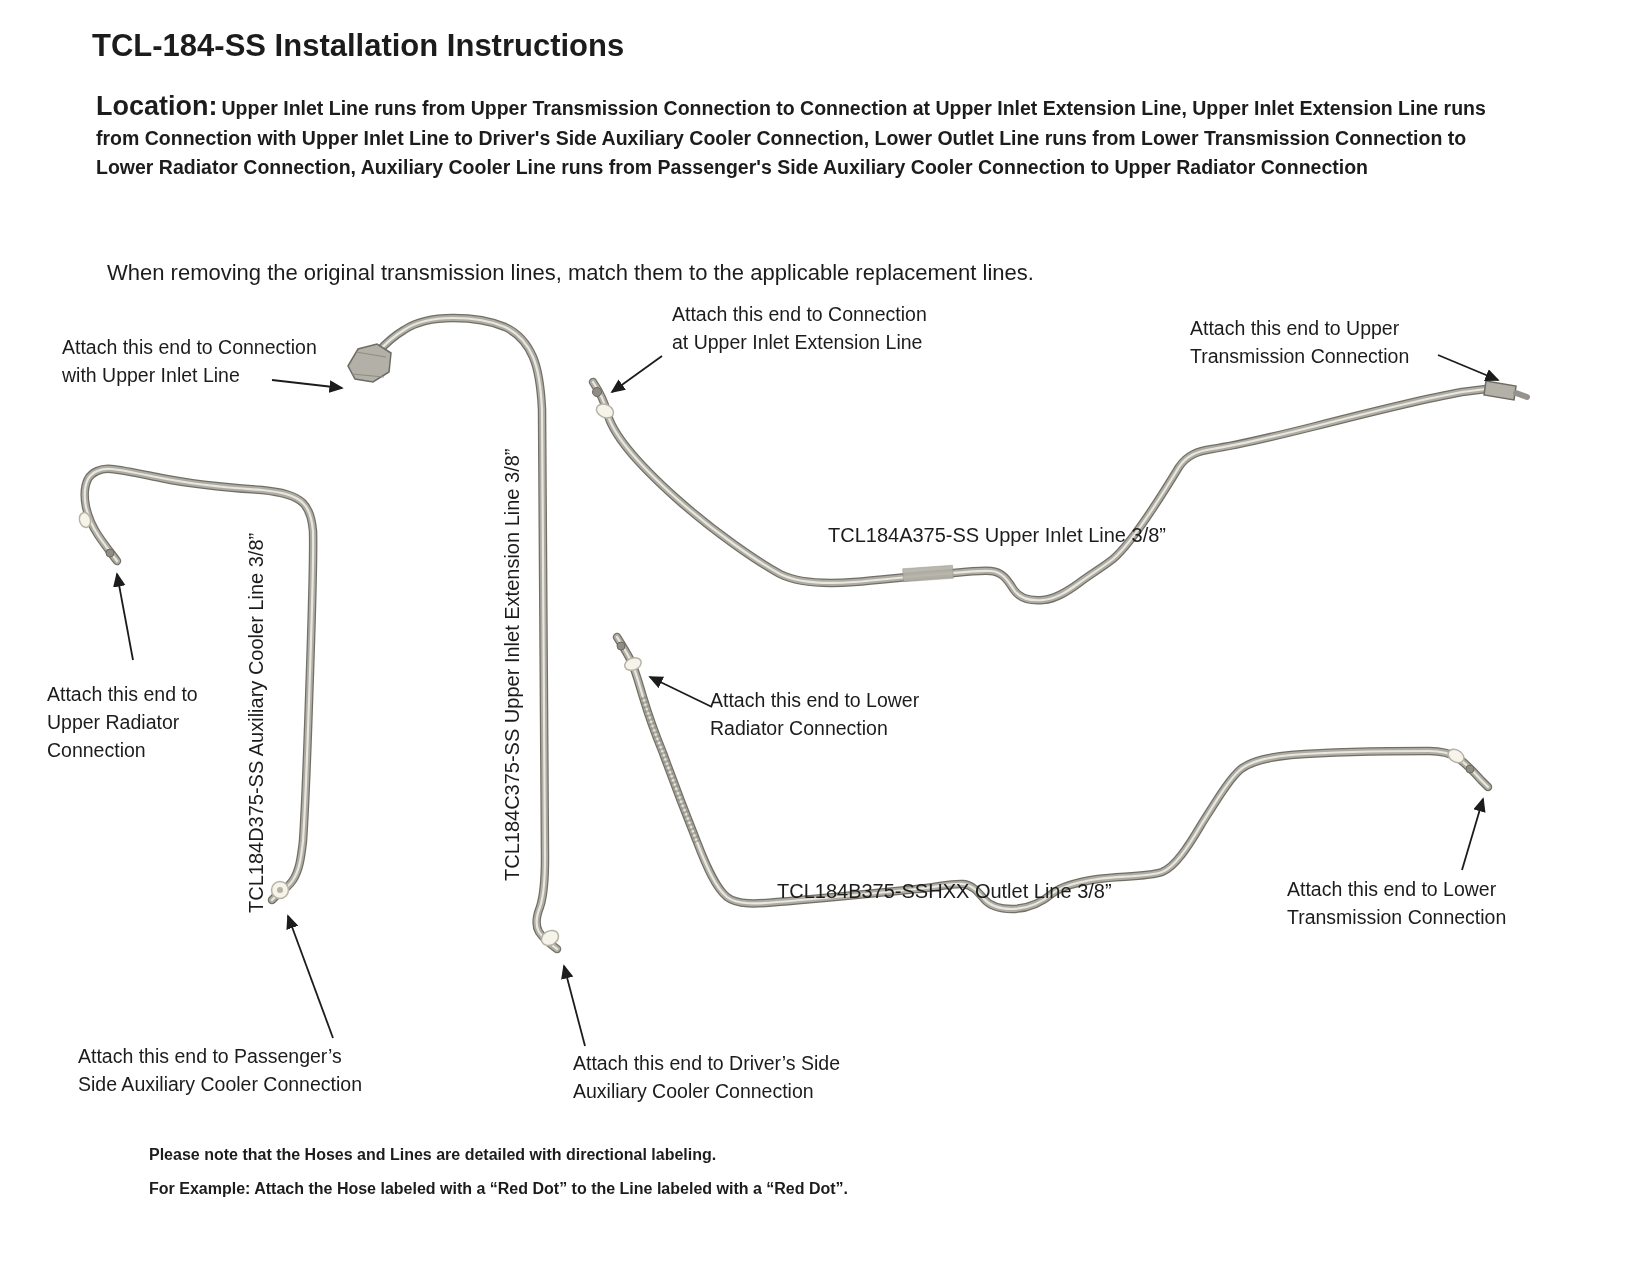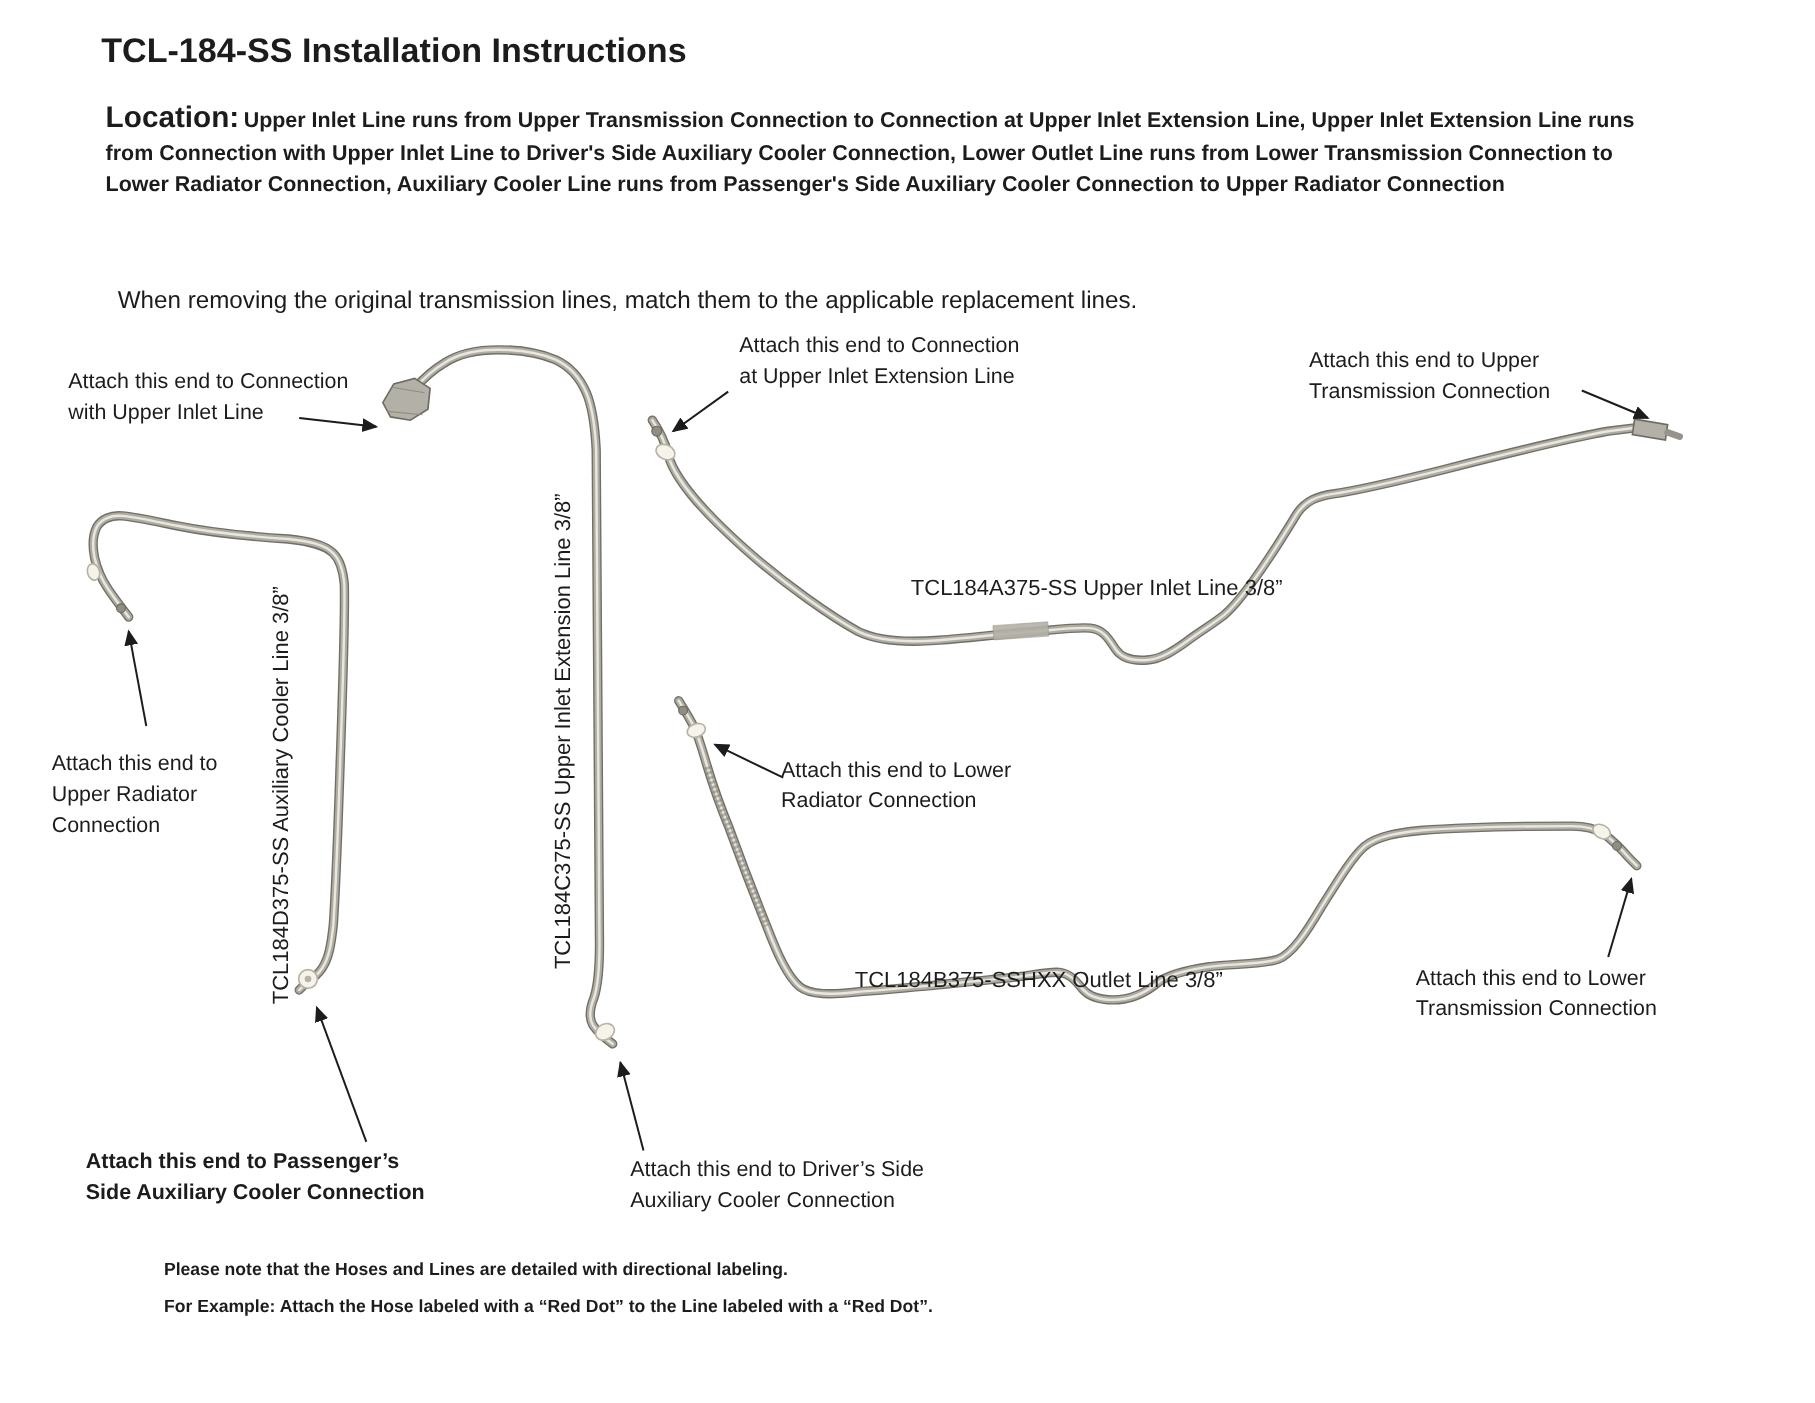--- a/index.html
+++ b/index.html
@@ -122,21 +122,21 @@
 at Upper Inlet Extension Line</div>
 <div class="lbl" style="left:1190px;top:314px;">Attach this end to Upper
 Transmission Connection</div>
 <div class="lbl" style="left:47px;  top:664px;margin-top:16px;">Attach this end to
 Upper Radiator
 Connection</div>
 <div class="lbl" style="left:710px; top:686px;">Attach this end to Lower
 Radiator Connection</div>
 <div class="lbl" style="left:1287px;top:875px;">Attach this end to Lower
 Transmission Connection</div>
-<div class="lbl" style="left:78px;  top:1042px;font-weight:bold;">Attach this end to Passenger’s
+<div class="lbl" style="left:78px;  top:1042px;">Attach this end to Passenger’s
 Side Auxiliary Cooler Connection</div>
 <div class="lbl" style="left:573px; top:1049px;">Attach this end to Driver’s Side
 Auxiliary Cooler Connection</div>
 
 <div class="part-lbl" style="left:828px; top:524px;">TCL184A375-SS Upper Inlet Line 3/8”</div>
 <div class="part-lbl" style="left:777px; top:880px;">TCL184B375-SSHXX Outlet Line 3/8”</div>
 <div class="vlbl" style="left:501px; top:881px;">TCL184C375-SS Upper Inlet Extension Line 3/8”</div>
 <div class="vlbl" style="left:245px; top:913px;">TCL184D375-SS  Auxiliary Cooler Line 3/8”</div>
 
 <div class="note">

